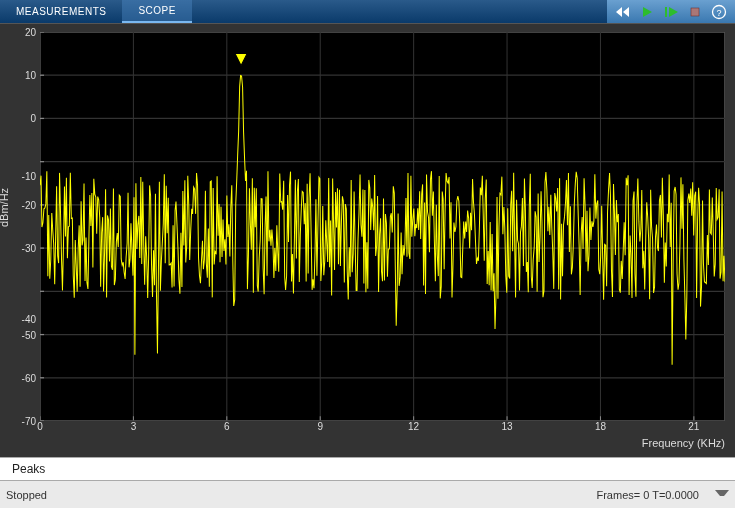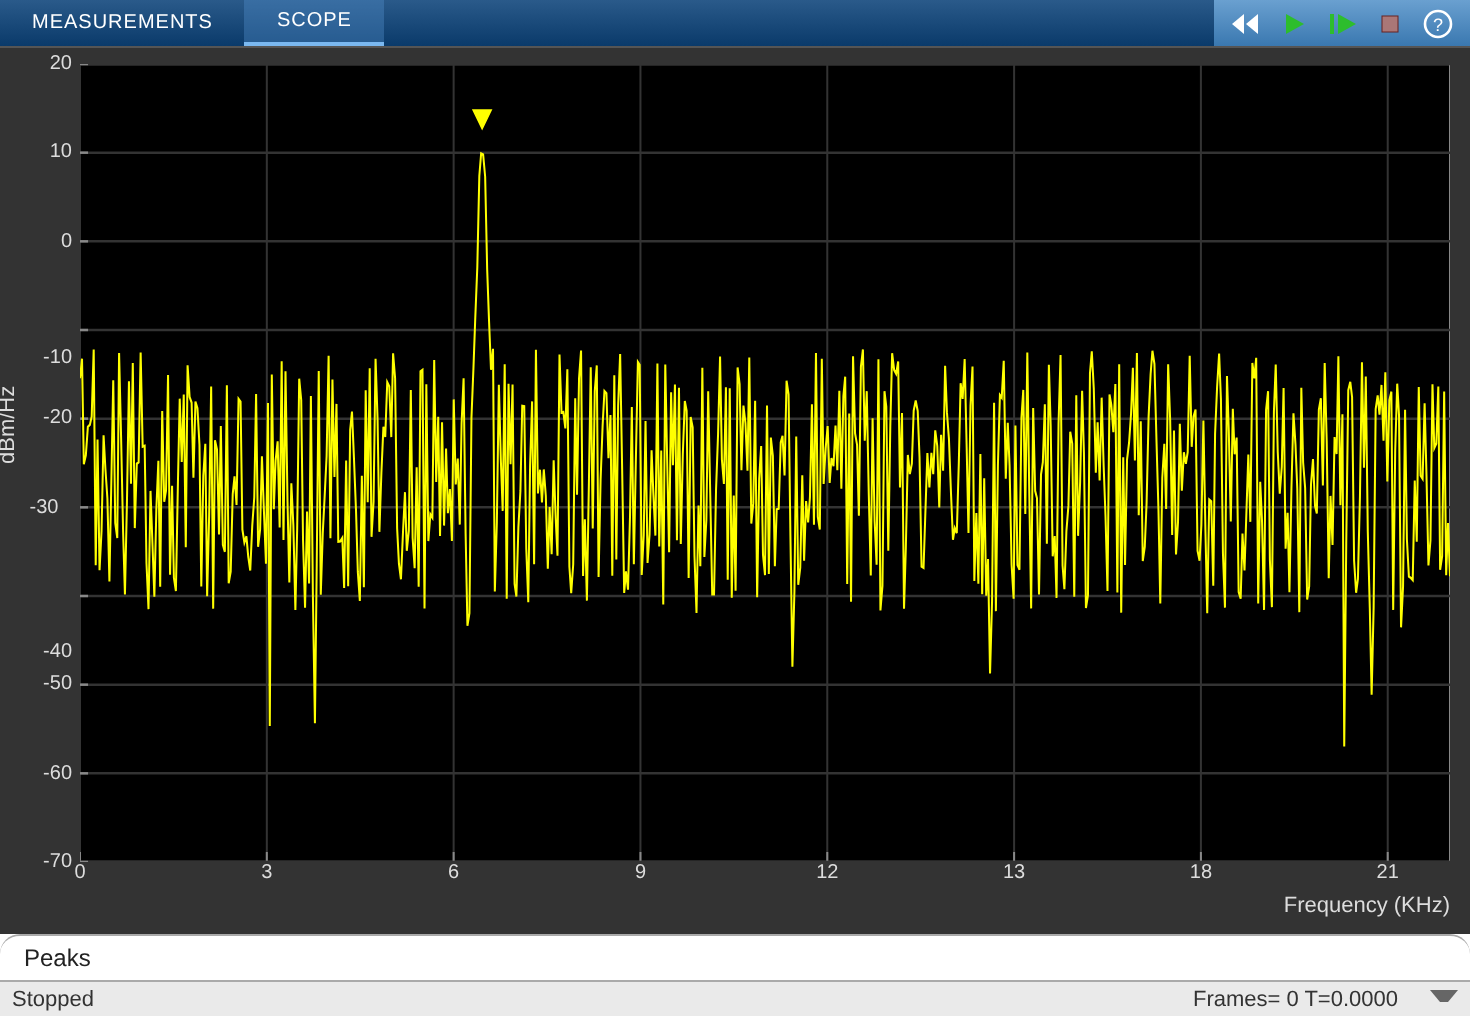--- a/index.html
+++ b/index.html
@@ -106,42 +106,41 @@
     font-size: 10px;
   }
   .peaks-panel {
     background: #fff;
     color: #222;
   }
   .peaks-title {
     padding: 4px 12px;
     font-size: 12px;
     border-top: 1px solid #aaa;
-    border-radius: 10px;
   }
   .peaks-table {
     width: 100%;
     border-collapse: collapse;
     font-size: 11px;
     color: #eee;
   }
   .peaks-table th, .peaks-table td {
     text-align: left;
     padding: 3px 6px;
     border: 1px solid #555;
   }
   .peaks-table th {
     background: #1a1a1a;
     font-weight: bold;
   }
   .peaks-table td {
     background: #2c2c2c;
   }
   .status-bar {
-    height: 18px;
+    height: 28px;
     background: #eaeaea;
     color: #333;
     display: flex;
     align-items: center;
     padding: 0 6px;
     font-size: 11px;
     border-top: 1px solid #aaa;
   }
   .status-spacer { flex: 1; }
   .status-right { display: flex; align-items: center; gap: 12px; }
@@ -195,21 +194,21 @@
 
 <div class="chart-area">
   <div class="ylabel">dBm/Hz</div>
   <div class="plot-wrap">
     <div class="plot">
       <div class="yticks" id="yticks">
           <span class="ytick" style="top: 100%;">-70</span>
           <span class="ytick" style="top: 88.8889%;">-60</span>
           <span class="ytick" style="top: 77.7778%;">-50</span>
           <span class="ytick" style="top: 66.6667%; margin-top: 28px;">-40</span>
-          <span class="ytick" style="top: 55.5556%; text-align: center;">-30</span>
+          <span class="ytick" style="top: 55.5556%;">-30</span>
           <span class="ytick" style="top: 44.4444%;">-20</span>
           <span class="ytick" style="top: 33.3333%; margin-top: 14px;">-10</span>
           <span class="ytick" style="top: 22.2222%;">0</span>
           <span class="ytick" style="top: 11.1111%;">10</span>
           <span class="ytick" style="top: 0%;">20</span>
         </div>
       <svg id="plotsvg" viewBox="0 0 680 320" preserveAspectRatio="none">
           <rect x="0" y="0" width="680" height="320" fill="#000" stroke="#888" stroke-width="1"></rect>
           <line x1="0" y1="0" x2="0" y2="320" stroke="#333" stroke-width="1"></line>
           <line x1="0" y1="316" x2="0" y2="320" stroke="#888"></line>

